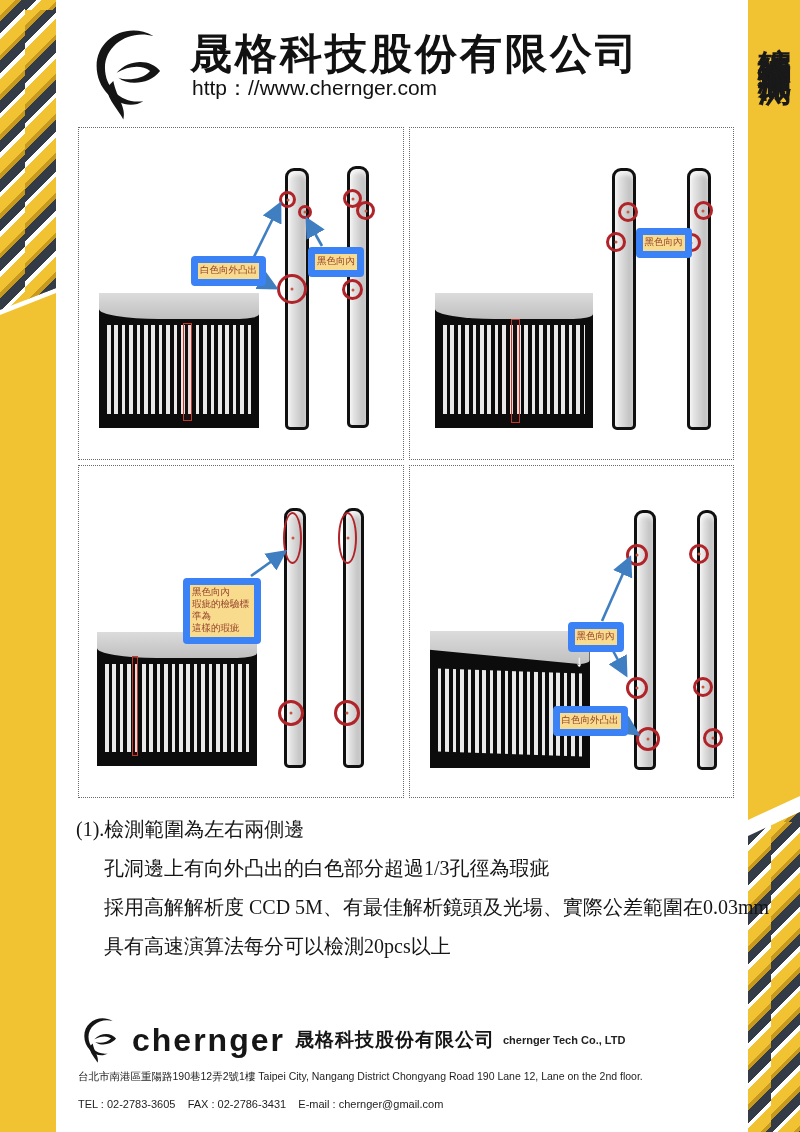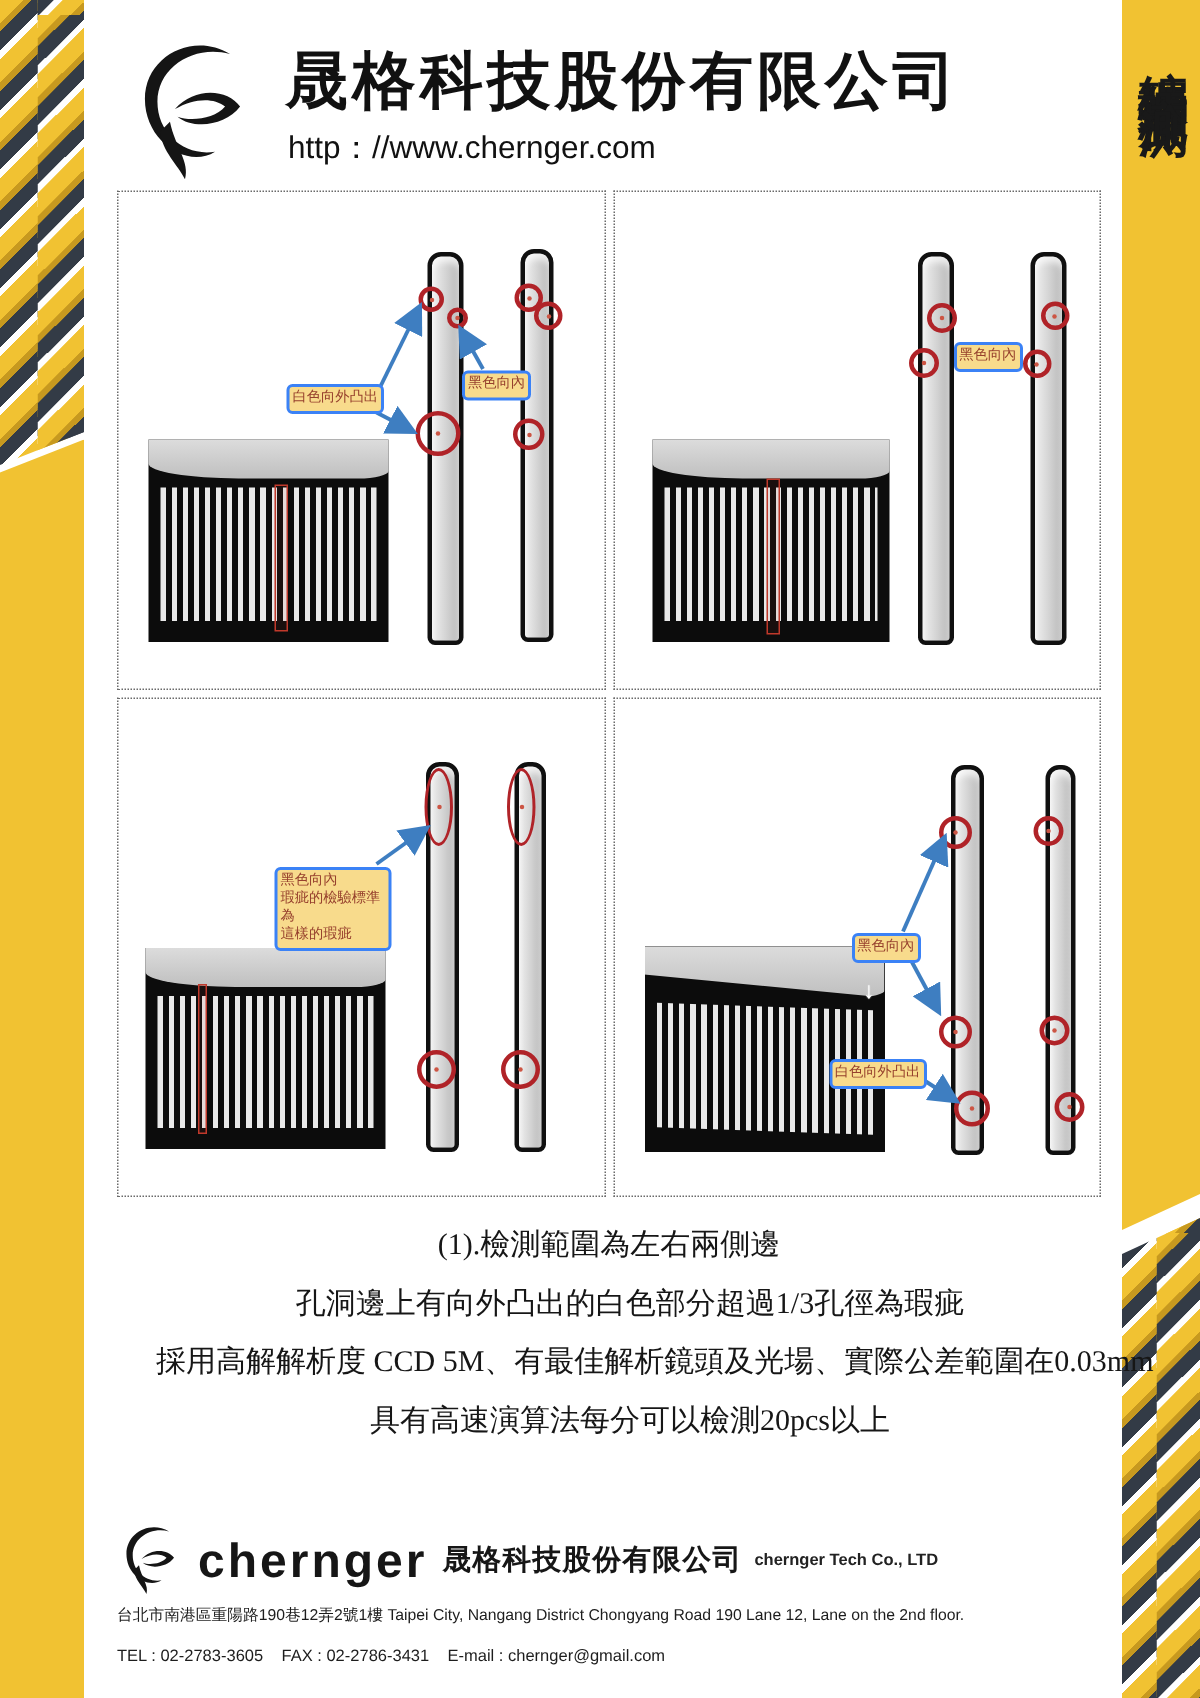--- a/index.html
+++ b/index.html
@@ -40,21 +40,21 @@
     writing-mode:vertical-rl;text-orientation:upright;
     font-family:"Liberation Serif",serif;font-weight:600;font-size:33px;
     letter-spacing:4px;color:#191919;white-space:nowrap;}
 
   
   .logo{position:absolute;left:84px;top:26px;width:92px;height:96px;}
   .logo-small{width:46px;height:48px;flex:0 0 auto;}
   .company-title{position:absolute;left:190px;top:26px;
     font-family:"Liberation Serif",serif;font-weight:700;font-size:42px;
     letter-spacing:3px;color:#111;}
-  .company-url{position:absolute;left:192px;top:84px;font-size:21px;color:#111;
+  .company-url{position:absolute;left:192px;top:74px;font-size:21px;color:#111;
     font-family:"Liberation Sans",sans-serif;}
 
   
   .panels{position:absolute;left:78px;top:127px;width:656px;height:671px;
     display:grid;grid-template-columns:1fr 1fr;grid-template-rows:1fr 1fr;gap:5px;}
   .panel{position:relative;border:1px dotted #6a6a6a;background:#fff;overflow:hidden;}
 
   
   .comb{position:absolute;background:#0c0c0c;}
   .comb .topband{position:absolute;left:0;top:0;right:0;height:26px;
@@ -76,30 +76,30 @@
 
   
   .circle,.ellipse{position:absolute;border:3px solid var(--red);background:transparent;}
   .circle{border-radius:50%;}
   .ellipse{border-radius:50%/50%;border-width:2.5px;}
   .circle::after,.ellipse::after{content:"";position:absolute;left:50%;top:50%;
     width:3px;height:3px;background:#c54;border-radius:50%;transform:translate(-50%,-50%);}
 
   
   .tag{position:absolute;background:var(--labelbg);color:var(--labeltx);
-    border:2px solid #3b82f6;border-radius:4px;padding:2px 2px;
+    border:7px solid #3b82f6;border-radius:4px;padding:2px 2px;
     font-size:9.5px;line-height:1.25;white-space:nowrap;z-index:5;
-    font-family:Liberation Serif, serif;}
+    font-family:Liberation Mono, monospace;}
 
   .arrows{position:absolute;inset:0;width:100%;height:100%;pointer-events:none;z-index:4;}
   .arrows line{stroke:var(--blue);stroke-width:2.6px;}
 
   
   .notes{position:absolute;left:76px;top:816px;width:660px;
-    font-family:"Liberation Serif",serif;font-size:20px;color:#161616;text-align:center;}
+    font-family:"Liberation Serif",serif;font-size:20px;color:#161616;}
   .notes div{margin-bottom:12px;white-space:nowrap;}
   .notes .indent{margin-left:28px;}
 
   
   .footer-brand{position:absolute;left:78px;top:1016px;display:flex;align-items:center;}
   .brand-name{font-size:32px;font-weight:700;letter-spacing:2px;color:#161616;margin-left:8px;}
   .brand-cjk{font-family:"Liberation Serif",serif;font-weight:700;font-size:19px;
     letter-spacing:1px;margin-left:10px;color:#161616;}
   .brand-en{font-size:11px;font-weight:700;margin-left:8px;color:#222;}
   .footer-address{position:absolute;left:78px;top:1070px;width:666px;

